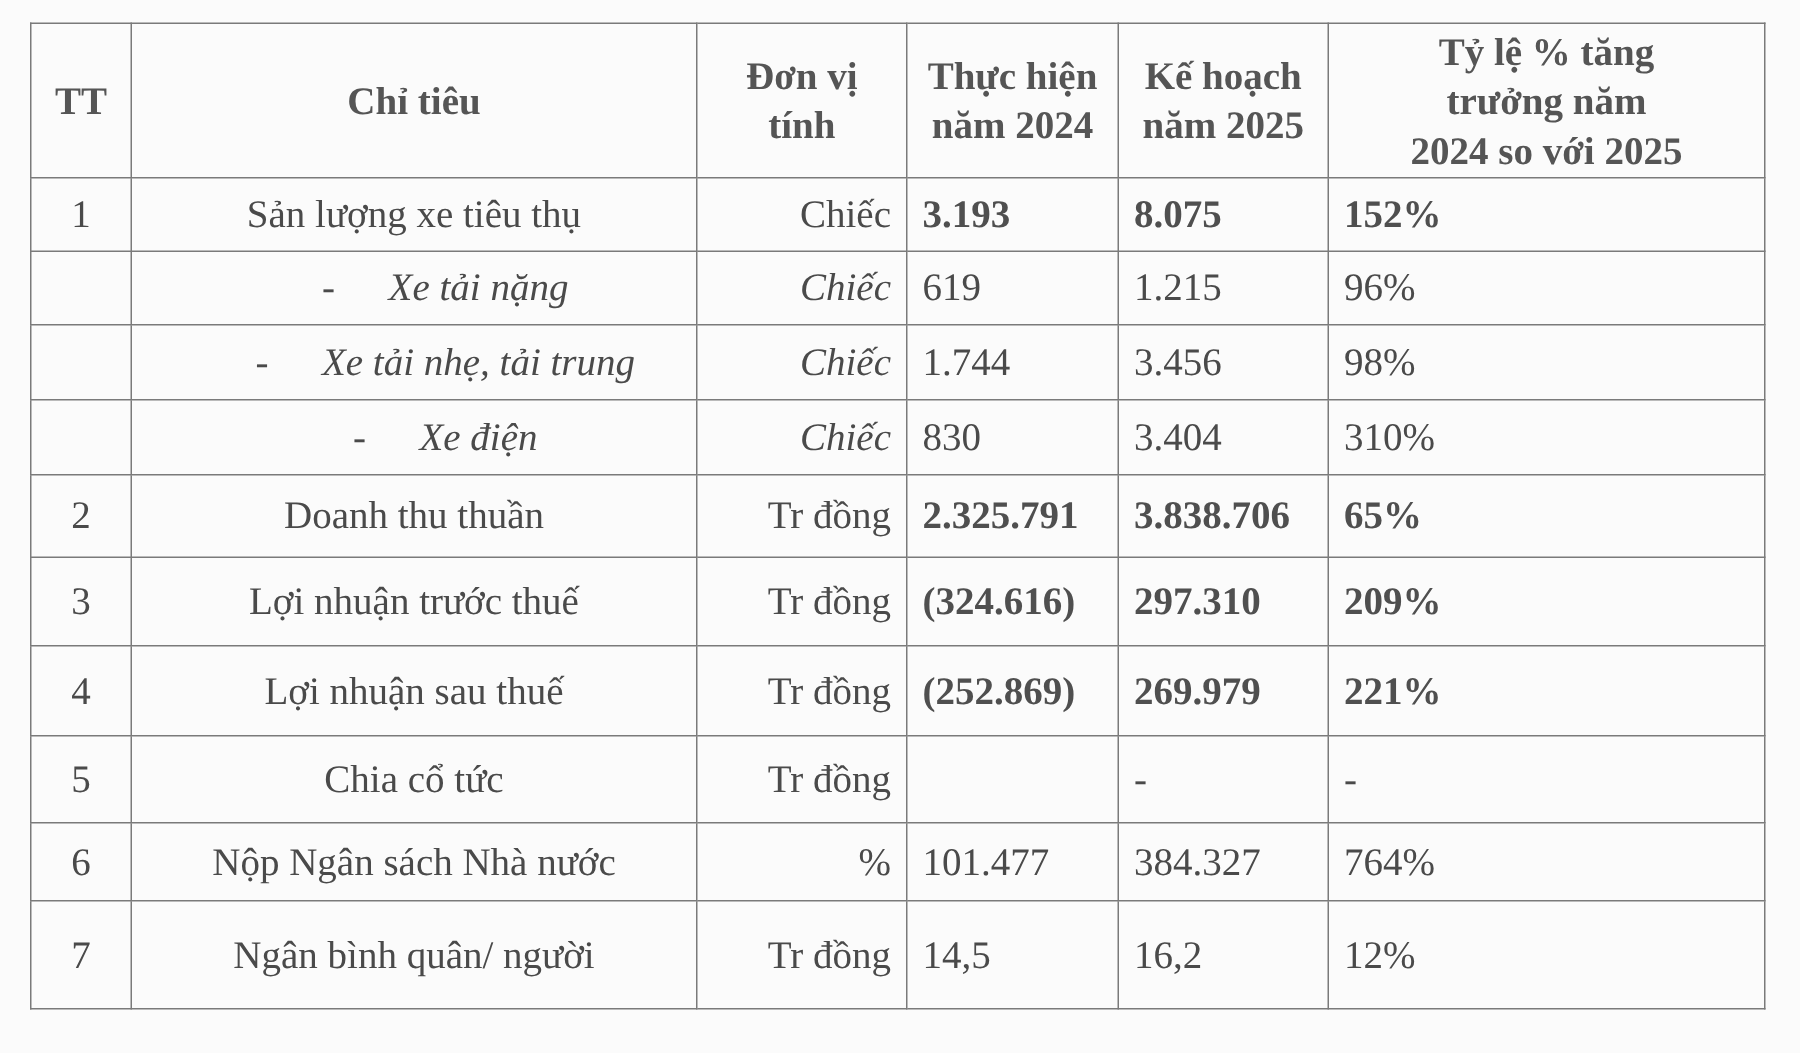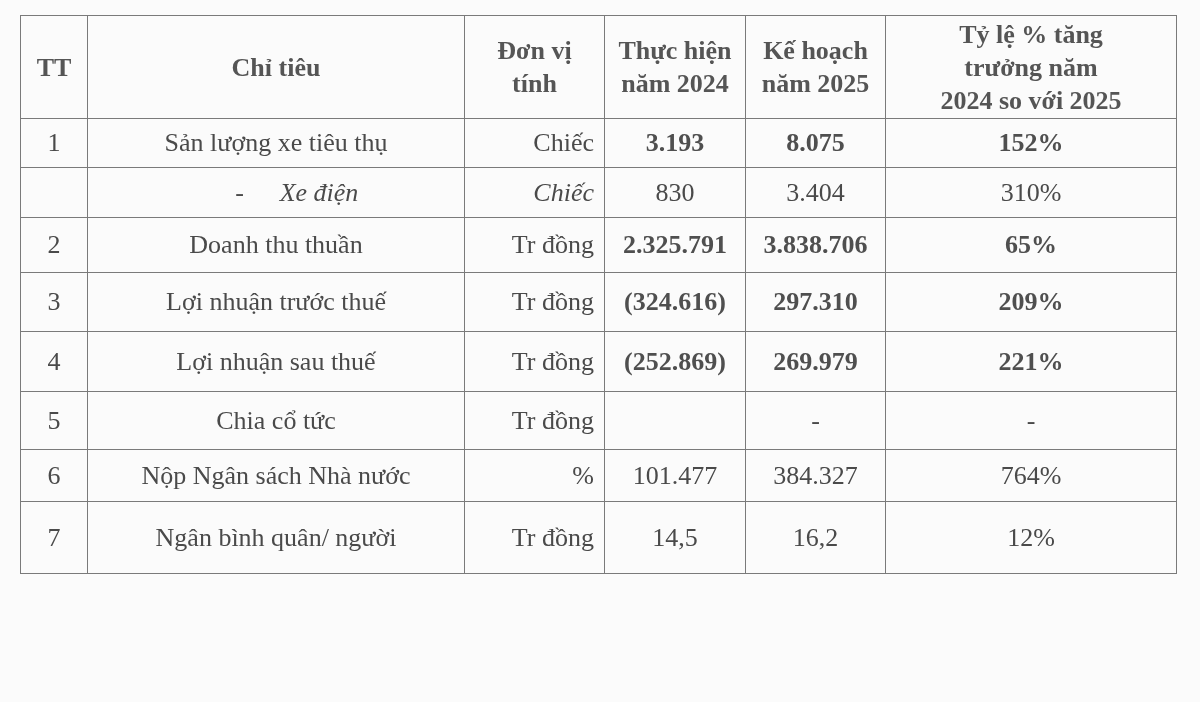--- a/index.html
+++ b/index.html
@@ -4,21 +4,21 @@
 <style>
   html, body { margin:0; padding:0; background:#fbfbfb; }
   body { width:1200px; height:702px; overflow:hidden; position:relative;
          font-family:"Liberation Serif", "DejaVu Serif", serif; color:#4a4a4a; }
   table { position:absolute; left:20px; top:15px; border-collapse:collapse; table-layout:fixed; }
   td, th { border:1.5px solid #7a7a7a; padding:0 10px; font-size:26px; }
   th { font-weight:bold; text-align:center; line-height:33px; color:#555; }
   .c-tt { width:46px; text-align:center; }
   .c-name { text-align:center; }
   .c-unit { text-align:right; }
-  .num { text-align:center; }
+  .num { text-align:left; }
   .bold { font-weight:bold; color:#4f4f4f; }
   .italic { font-style:italic; }
   .sub-name .dash { display:inline-block; width:80px; padding-left:6px; }
 </style>
 </head>
 <body>
 
 <table>
   <colgroup>
     <col style="width:66px">
@@ -39,20 +39,36 @@
     </tr>
   </thead>
   <tbody>
     <tr style="height:49px">
       <td class="c-tt">1</td>
       <td class="c-name">Sản lượng xe tiêu thụ</td>
       <td class="c-unit">Chiếc</td>
       <td class="num bold">3.193</td>
       <td class="num bold">8.075</td>
       <td class="num bold">152%</td>
+    </tr>
+    <tr style="height:49px">
+      <td class="c-tt"></td>
+      <td class="c-name sub-name italic"><span class="dash">-</span><span>Xe tải nặng</span></td>
+      <td class="c-unit italic">Chiếc</td>
+      <td class="num">619</td>
+      <td class="num">1.215</td>
+      <td class="num">96%</td>
+    </tr>
+    <tr style="height:50px">
+      <td class="c-tt"></td>
+      <td class="c-name sub-name italic"><span class="dash">-</span><span>Xe tải nhẹ, tải trung</span></td>
+      <td class="c-unit italic">Chiếc</td>
+      <td class="num">1.744</td>
+      <td class="num">3.456</td>
+      <td class="num">98%</td>
     </tr>
     <tr style="height:50px">
       <td class="c-tt"></td>
       <td class="c-name sub-name italic"><span class="dash">-</span><span>Xe điện</span></td>
       <td class="c-unit italic">Chiếc</td>
       <td class="num">830</td>
       <td class="num">3.404</td>
       <td class="num">310%</td>
     </tr>
     <tr style="height:55px">

